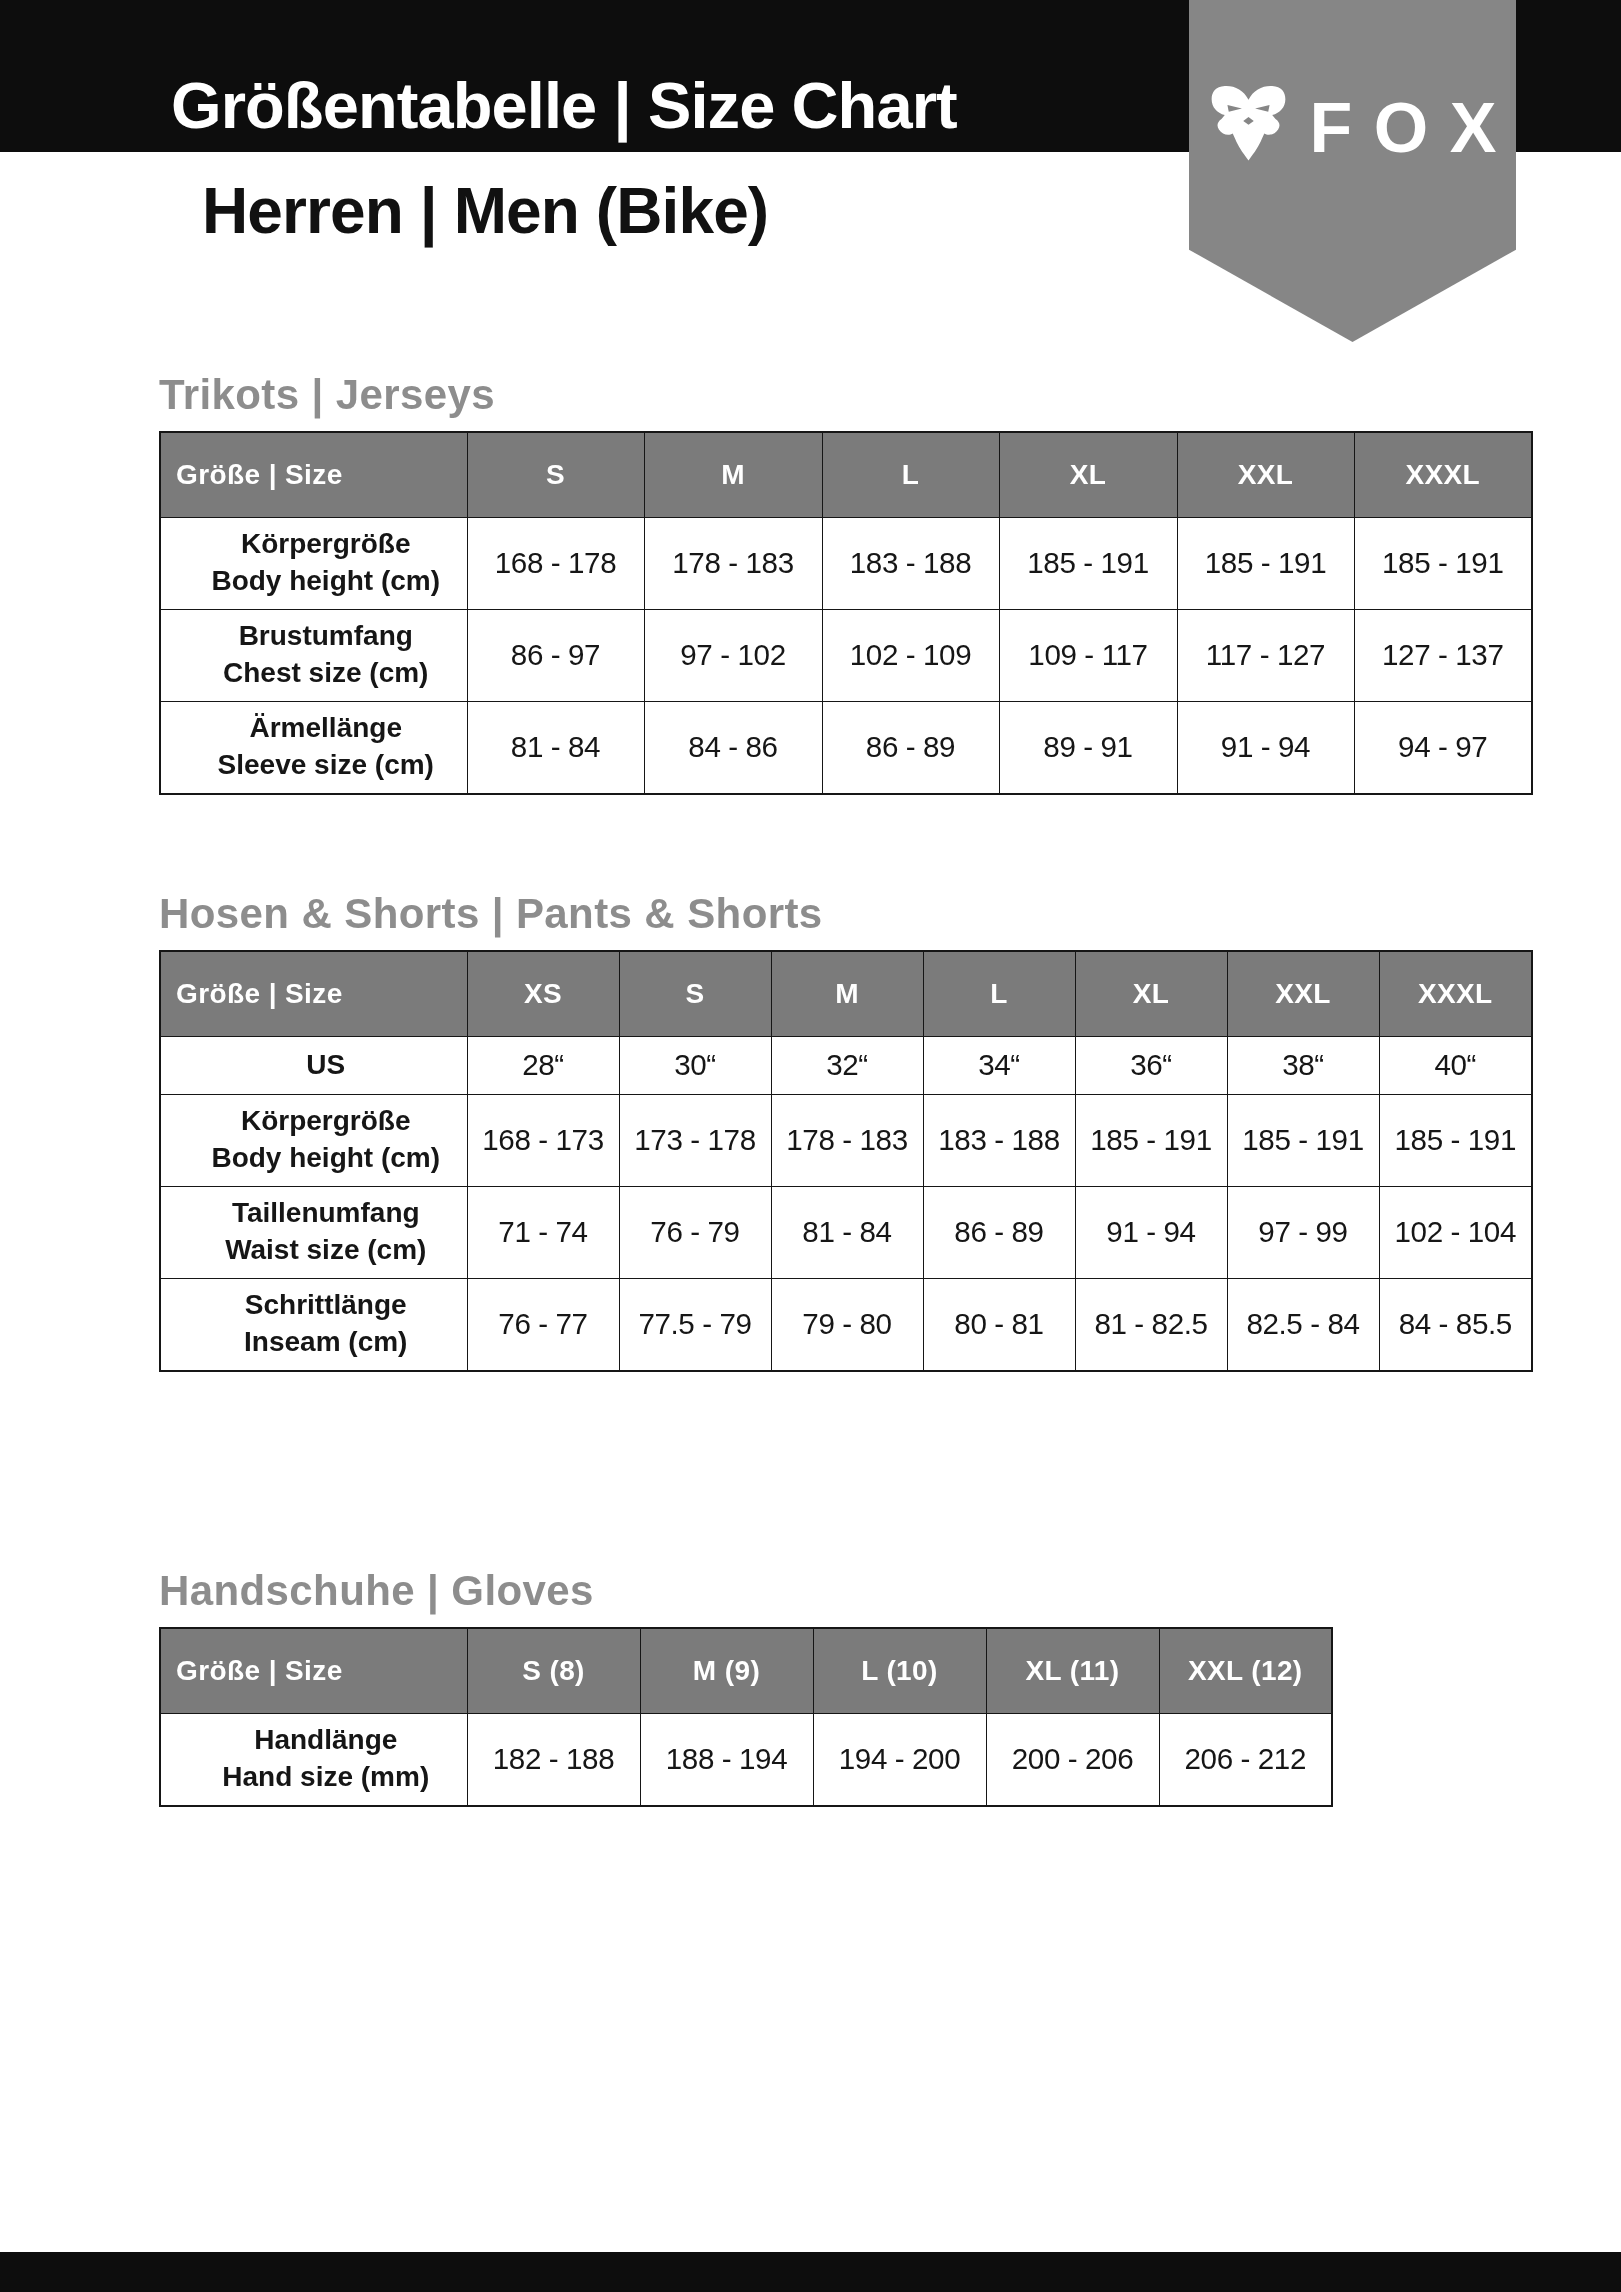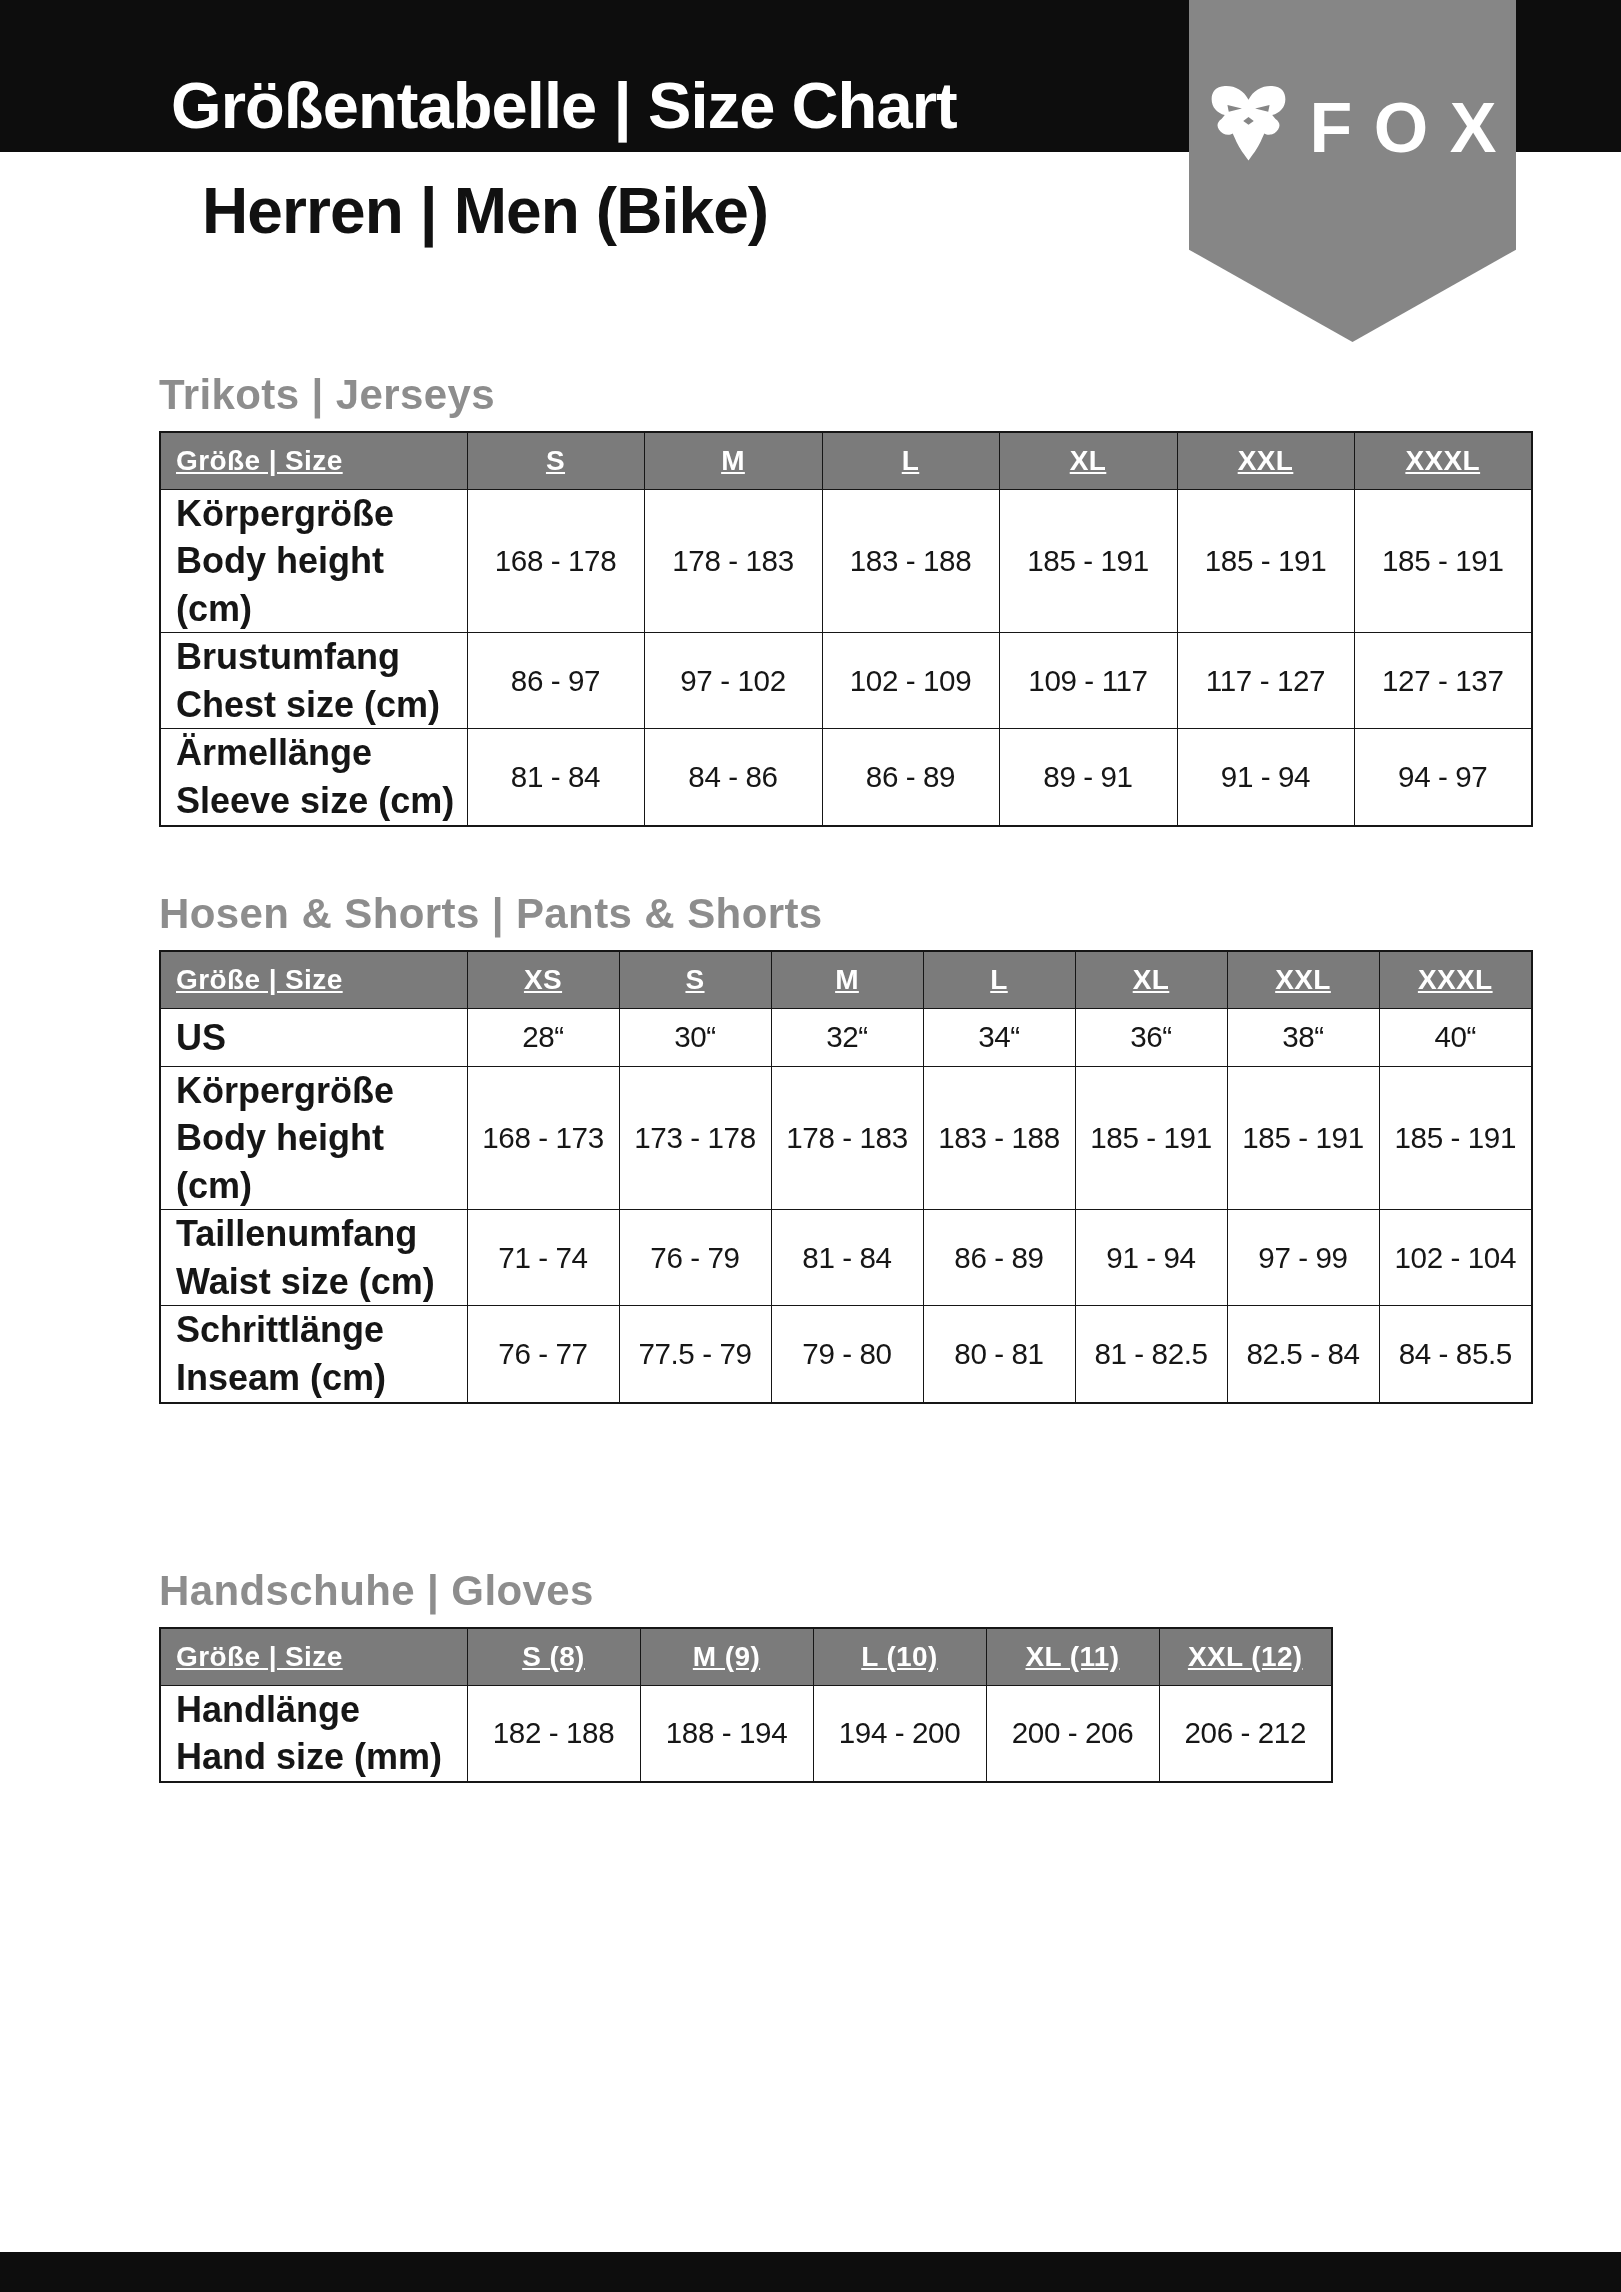--- a/index.html
+++ b/index.html
@@ -44,29 +44,29 @@
   }
   #sec0 { top:371px; }
   #sec1 { top:890px; }
   #sec2 { top:1567px; }
 
   
   table.tbl { border-collapse:collapse; table-layout:fixed; border:2.7px solid #161616; background:#ffffff; }
   .tbl th, .tbl td { border:1.8px solid #161616; overflow:hidden; vertical-align:middle; }
   .tbl th {
     background:#7b7b7b; color:#ffffff; font-size:28px; font-weight:bold;
-    height:56px; text-align:center; letter-spacing:0.4px; padding:0;text-decoration:underline;
+    height:56px; text-align:center; letter-spacing:0.4px; padding:14px;
   }
   .tbl th:first-child { text-align:left; padding-left:15px; }
   .tbl td {
     font-size:29.6px; font-weight:normal; color:#161616; text-align:center;
     height:91px; letter-spacing:-0.4px; padding:0;
   }
   .tbl td.lbl {
-    text-align:left; padding-left:15px; font-weight:bold; font-size:36px;
+    text-align:center; padding-left:24px; font-weight:bold; font-size:28px;
     line-height:1.32; letter-spacing:0;
   }
   .tbl tr.single td { height:57px; }
 
   
   .bottombar { position:absolute; top:2252px; left:0; width:1621px; height:40px; background:#0d0d0d; }
 </style>
 </head>
 <body>
 

